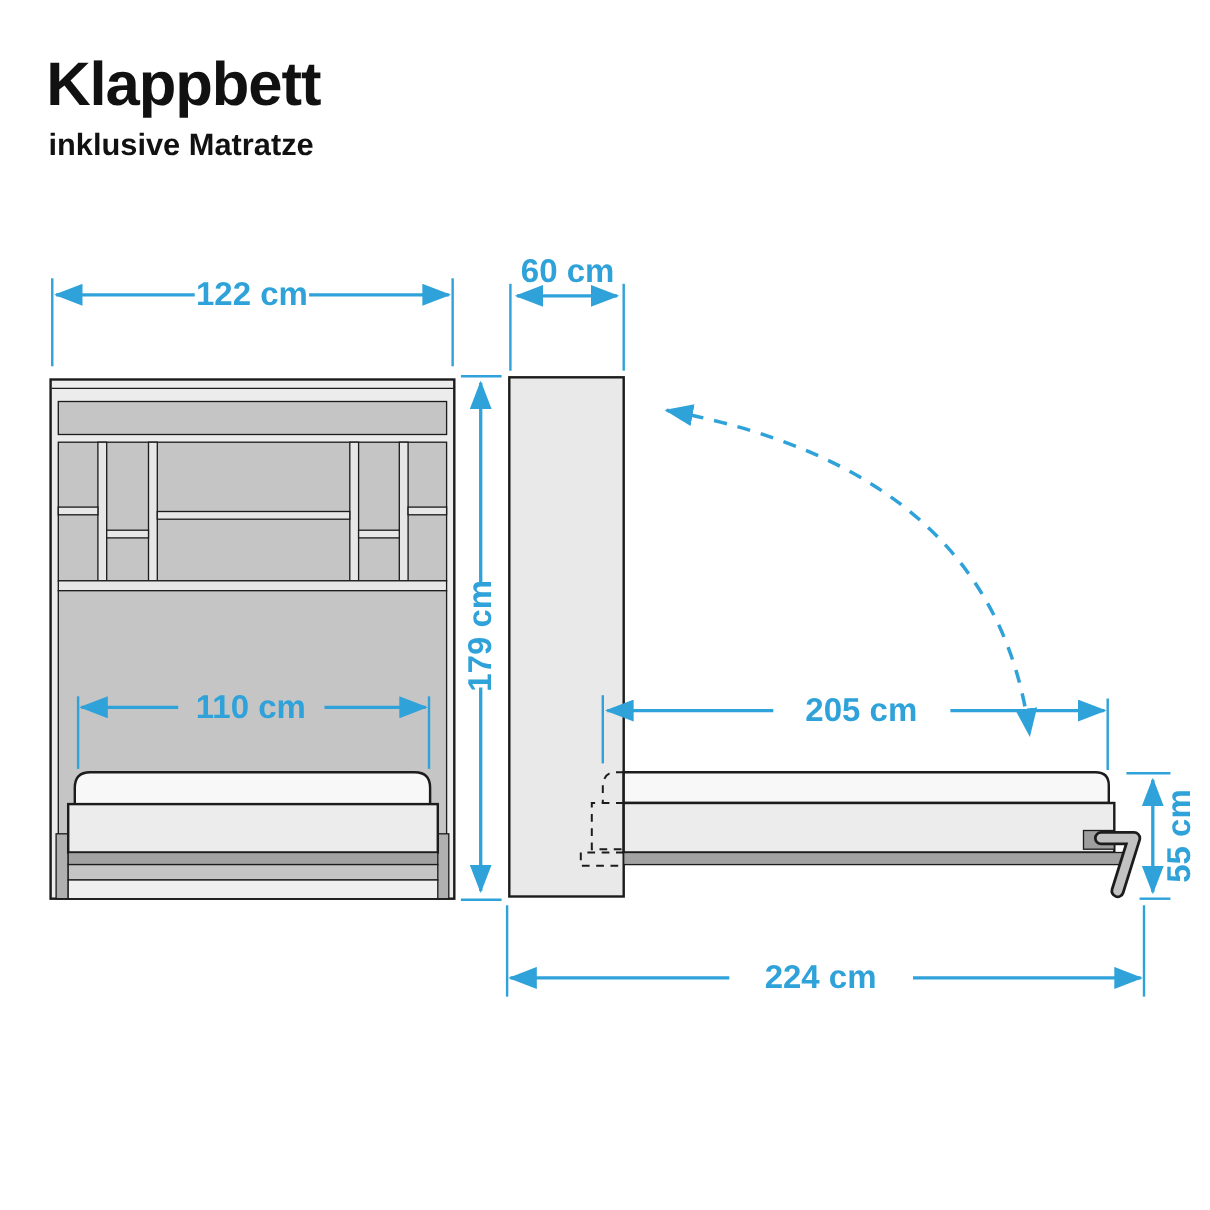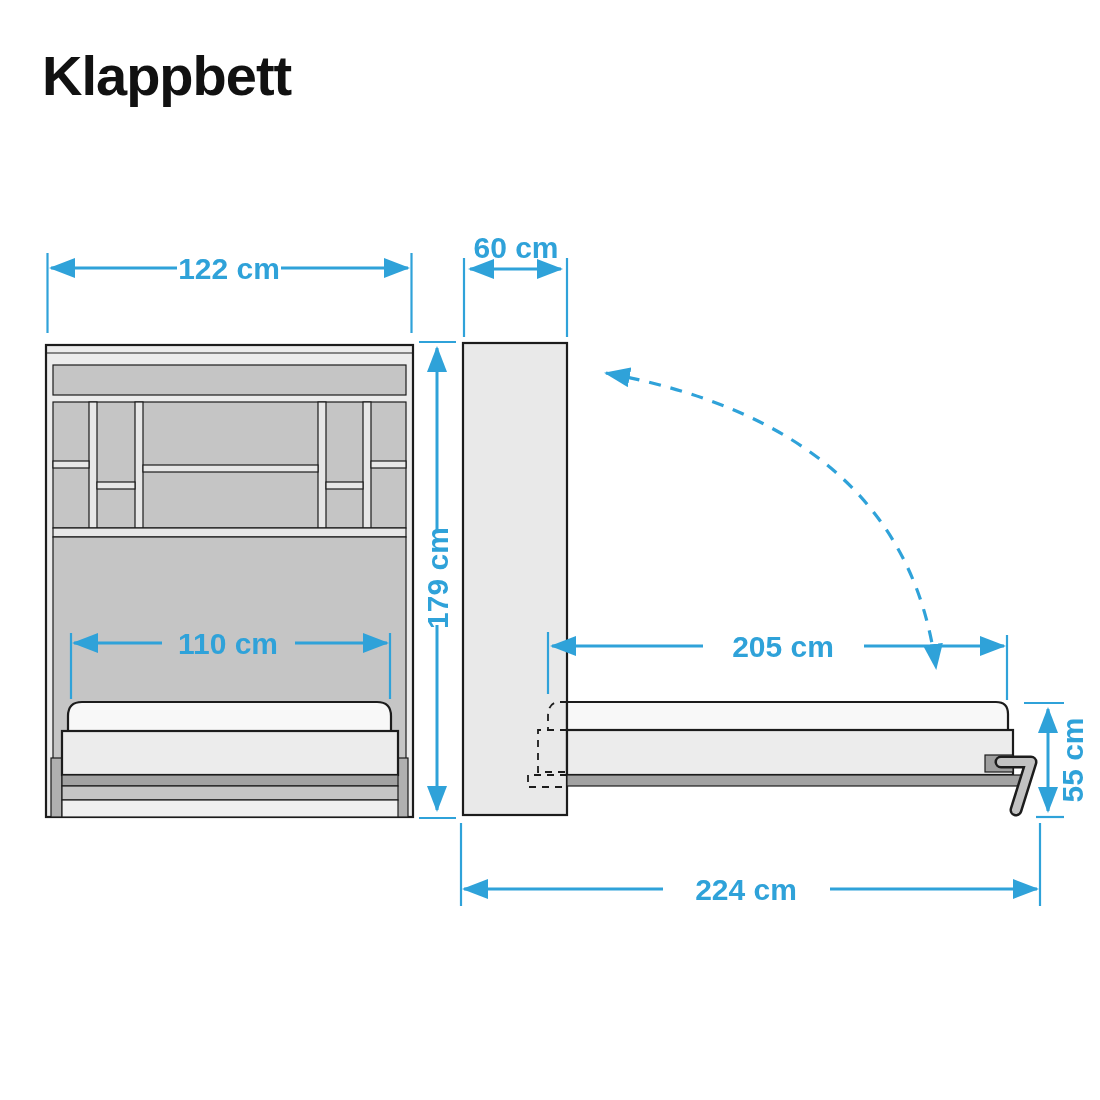--- a/index.html
+++ b/index.html
@@ -18,20 +18,21 @@
   .hidden-dash{stroke:#1c1c1c;stroke-width:1.8;fill:none;stroke-dasharray:7 6;}
   .o2{stroke:#1c1c1c;stroke-width:2.2;}
   .o1{stroke:#1c1c1c;stroke-width:1.2;}
 </style>
 </head>
 <body>
 
 <div class="page">
 
   <div class="title">Klappbett</div>
+  <div class="subtitle">inklusive Matratze</div>
 
   <svg width="1100" height="1100" viewBox="0 0 1100 1100">
     <defs>
       <marker id="arr" viewBox="0 0 26 20" refX="24" refY="10" markerWidth="26" markerHeight="20" markerUnits="userSpaceOnUse" orient="auto-start-reverse">
         <path d="M0,0 L26,10 L0,20 Z" fill="#2fa2d9"></path>
       </marker>
     </defs>
 
     <g>
       <rect x="46" y="345" width="367" height="472" fill="#ececec" class="o2"></rect>

